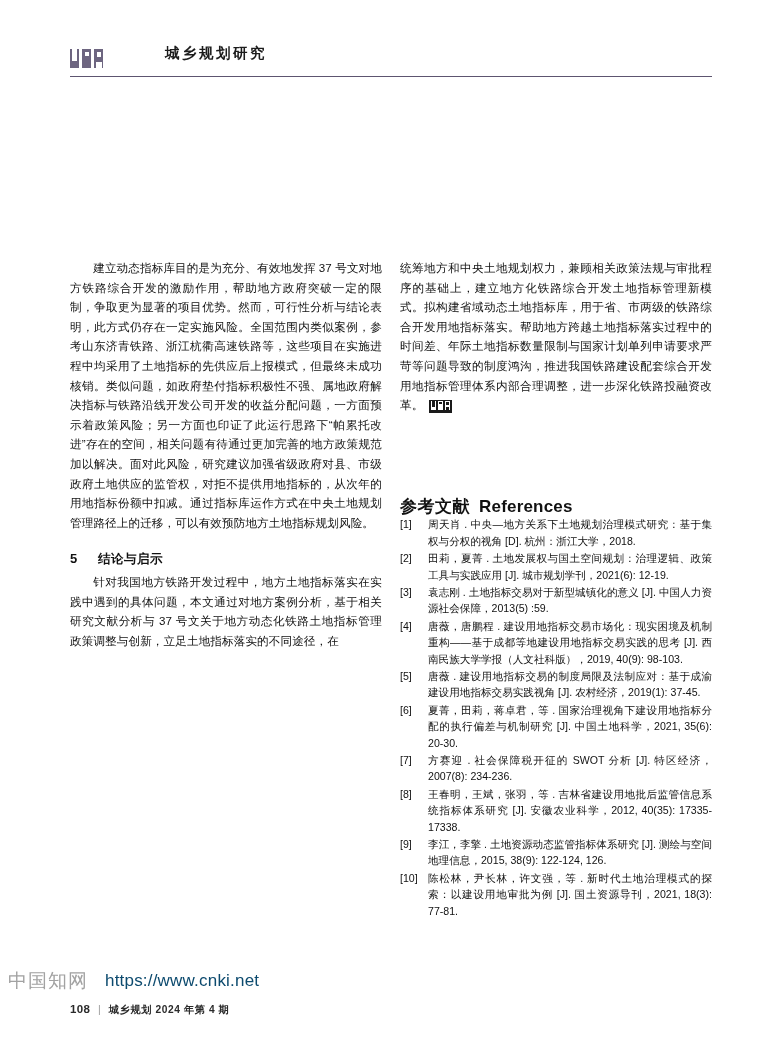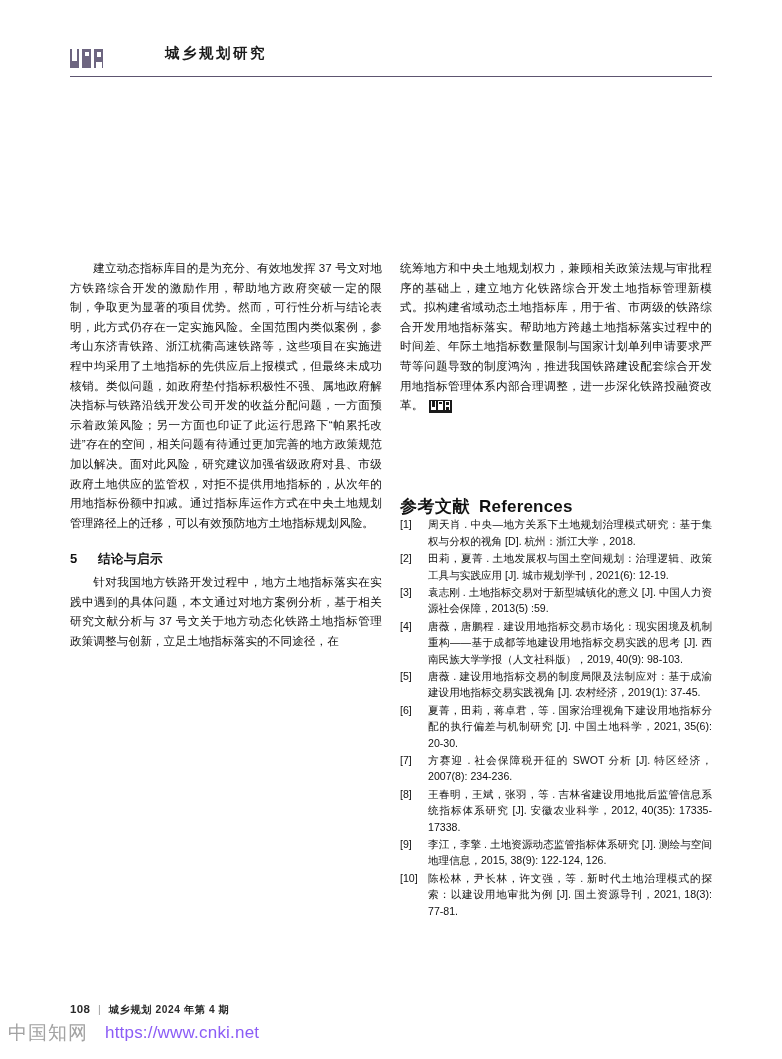--- a/index.html
+++ b/index.html
@@ -215,36 +215,36 @@
   }
   .footer .issue {
     font-weight: bold;
     font-size: 10.2px;
     letter-spacing: 0.6px;
   }
 
   .watermark {
     position: absolute;
     left: 8px;
-    top: 1020px;
+    top: 968px;
     display: flex;
     align-items: center;
     color: #9d9d9d;
     justify-content: flex-end;
   }
   .watermark .wm-cn {
     font-size: 19px;
     letter-spacing: 1px;
     color: #a2a2a2;
   }
   .watermark .wm-url {
     margin-left: 17px;
     font-size: 17px;
     letter-spacing: 0.2px;
-    color: #8b5cf6;
+    color: #0c4a6e;
   }
 </style>
 </head>
 <body>
 
 <div class="page">
 
   <div class="masthead">
     <span class="logo-mark" aria-hidden="true">
       <span class="bar u"></span>

